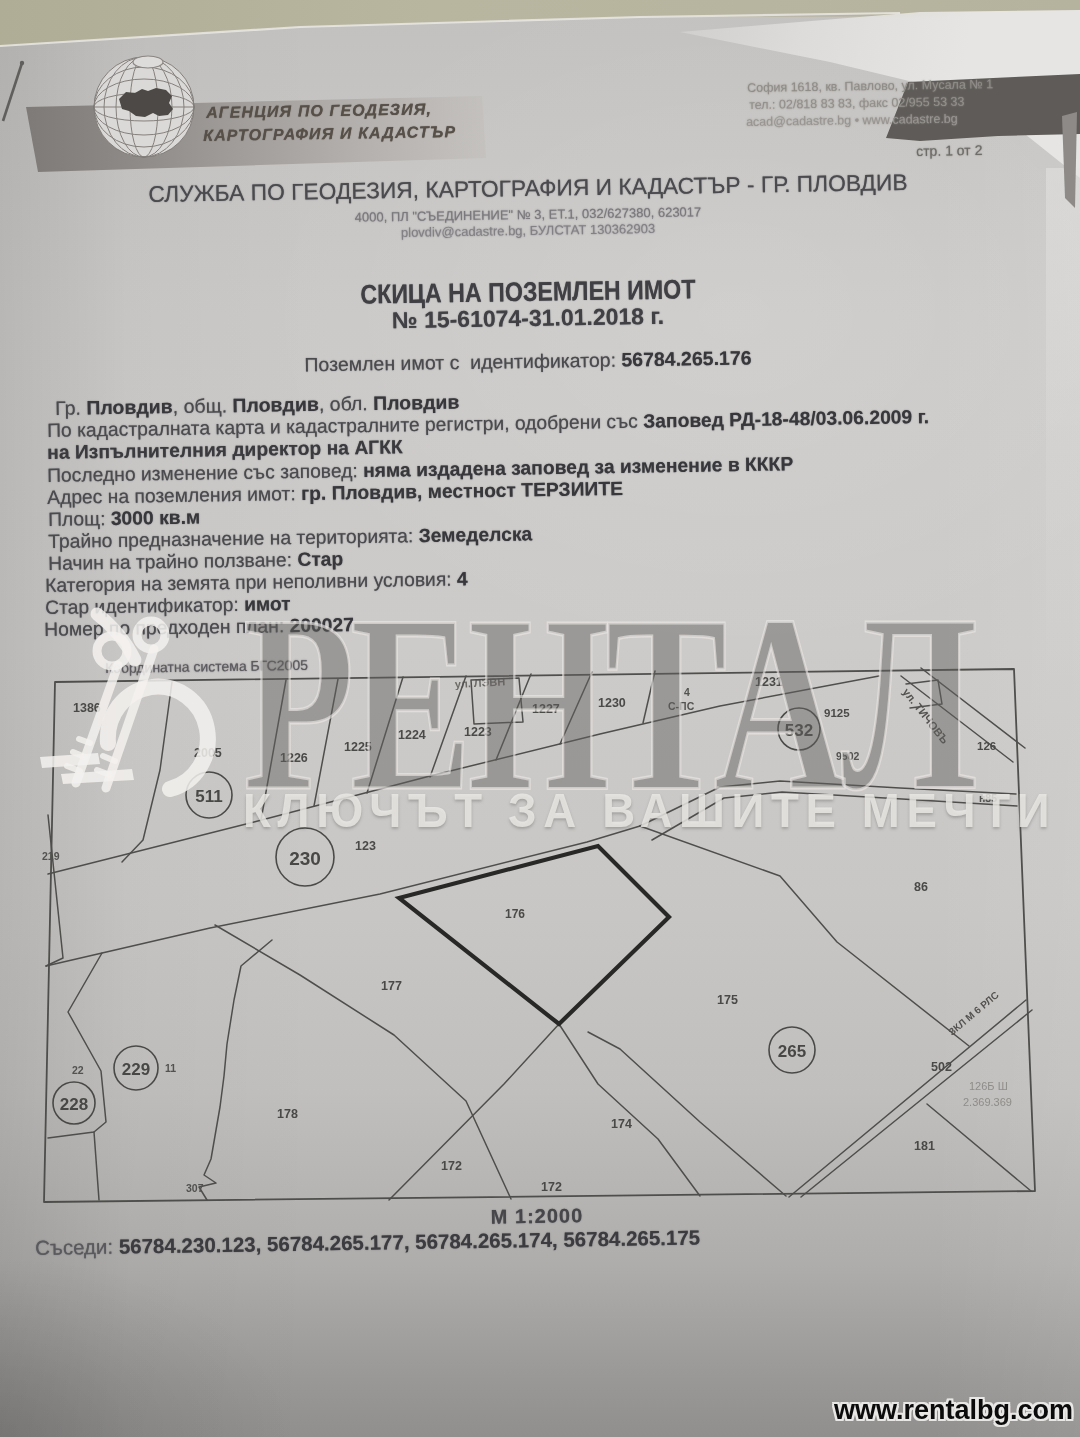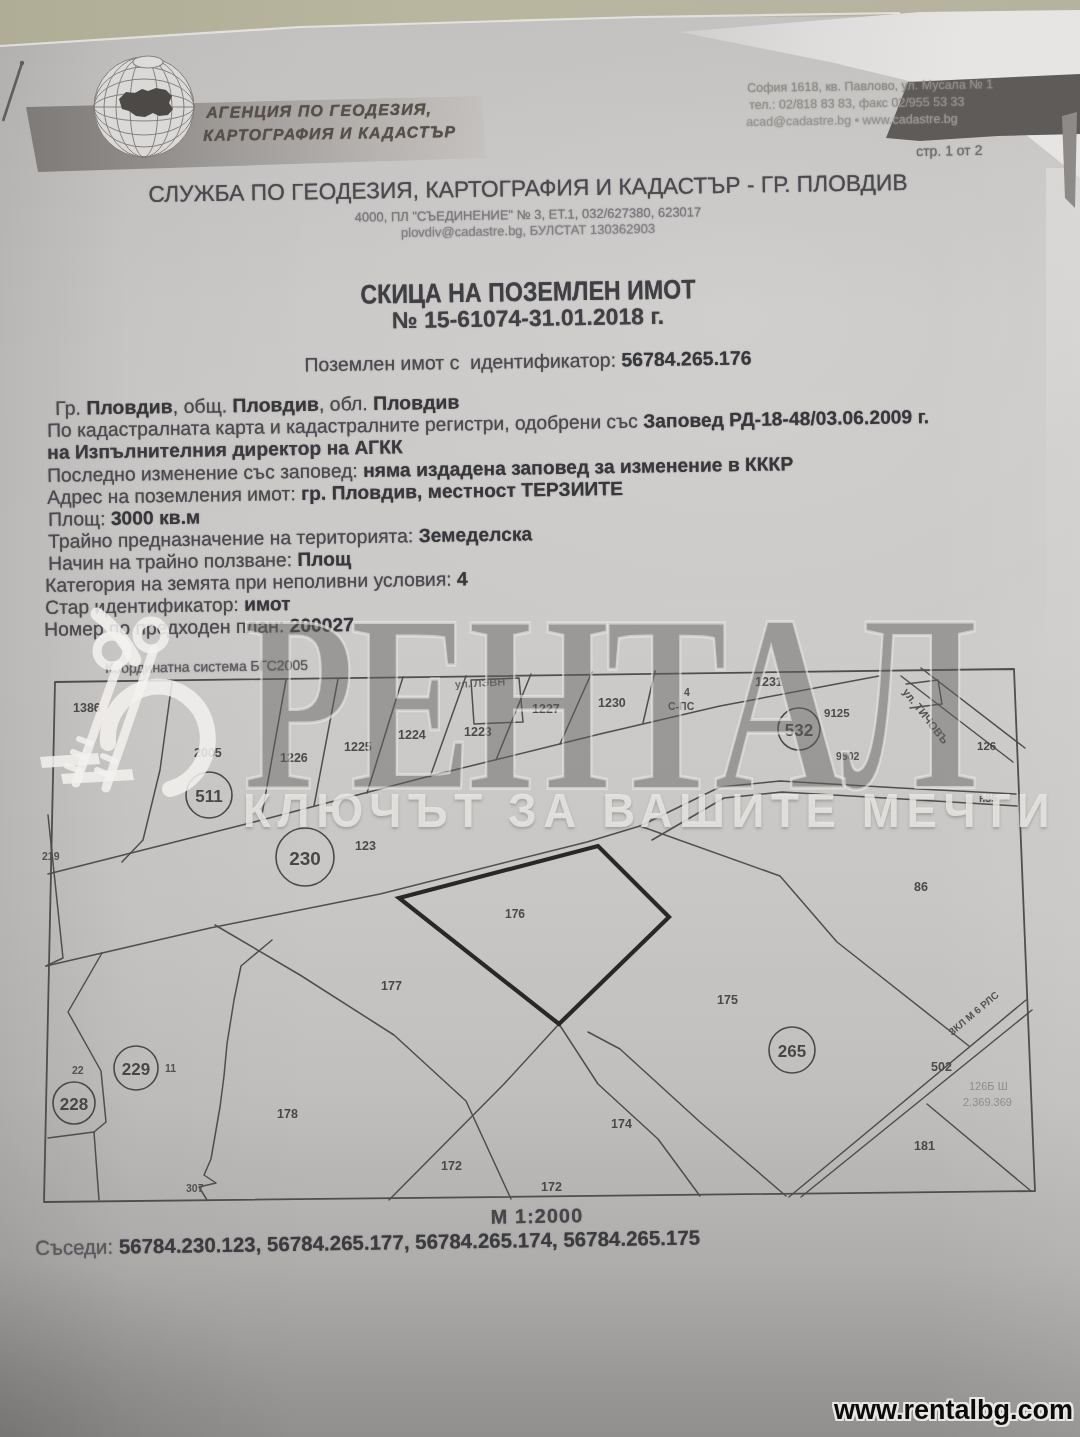--- a/index.html
+++ b/index.html
@@ -101,21 +101,21 @@
 <div class="tl doc" style="left:47px;top:442px;font-size:19.3px;font-weight:bold;color:#3b3b3f;">на Изпълнителния директор на АГКК</div>
 
 <div class="tl doc" style="left:47px;top:465px;font-size:19.3px;">Последно изменение със заповед: <b>няма издадена заповед за изменение в КККР</b></div>
 
 <div class="tl doc" style="left:47px;top:487px;font-size:19.3px;">Адрес на поземления имот: <b>гр. Пловдив, местност ТЕРЗИИТЕ</b></div>
 
 <div class="tl doc" style="left:48px;top:509px;font-size:19.3px;">Площ: <b>3000 кв.м</b></div>
 
 <div class="tl doc" style="left:48px;top:531px;font-size:19.3px;">Трайно предназначение на територията: <b>Земеделска</b></div>
 
-<div class="tl doc" style="left:48px;top:553px;font-size:19.3px;">Начин на трайно ползване: <b>Площ</b></div>
+<div class="tl doc" style="left:48px;top:553px;font-size:19.3px;">Начин на трайно ползване: <b>Стар</b></div>
 
 <div class="tl doc" style="left:45px;top:575px;font-size:19.3px;">Категория на земята при неполивни условия: <b>4</b></div>
 
 <div class="tl doc" style="left:45px;top:597px;font-size:19.3px;">Стар идентификатор: <b>имот</b></div>
 
 <div class="tl doc" style="left:44px;top:619px;font-size:19.3px;">Номер по предходен план: <b>200027</b></div>
 
 <div class="tl" style="left:105px;top:660px;font-size:14px;color:#5d5b5f;text-shadow:0 0 1.5px #5d5b5f;">Координатна система БГС2005</div>
 
 <svg id="map" class="abs" style="left:0;top:0;filter:blur(0.45px);opacity:0.96" width="1080" height="1437" viewBox="0 0 1080 1437">

